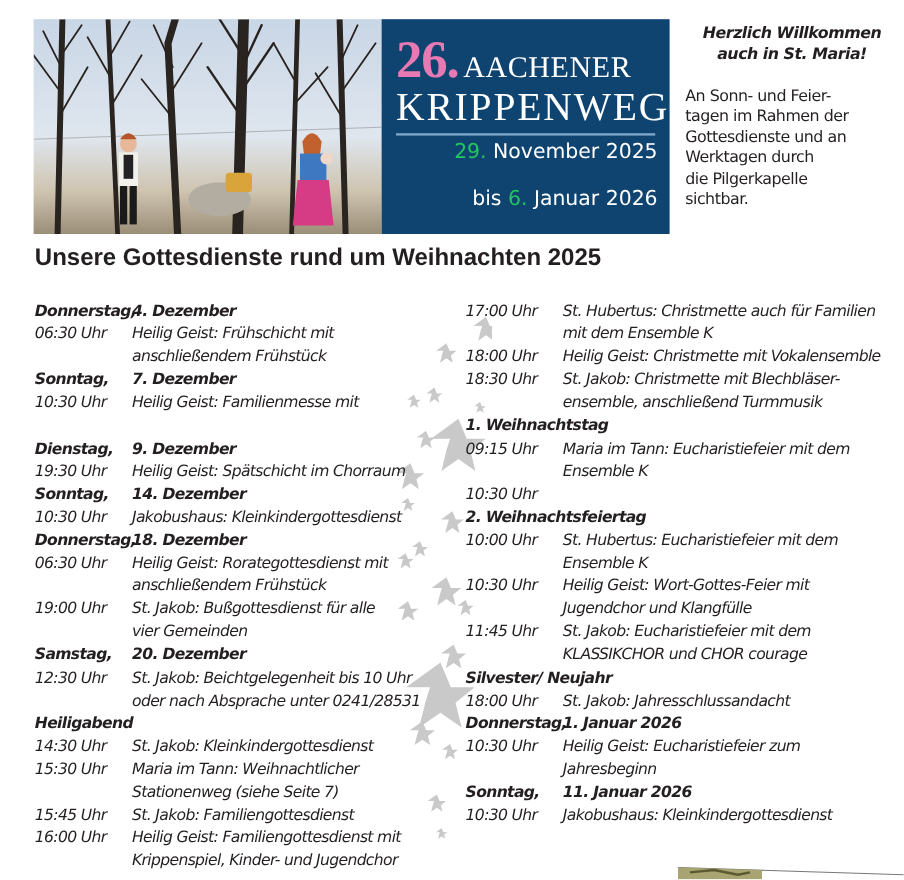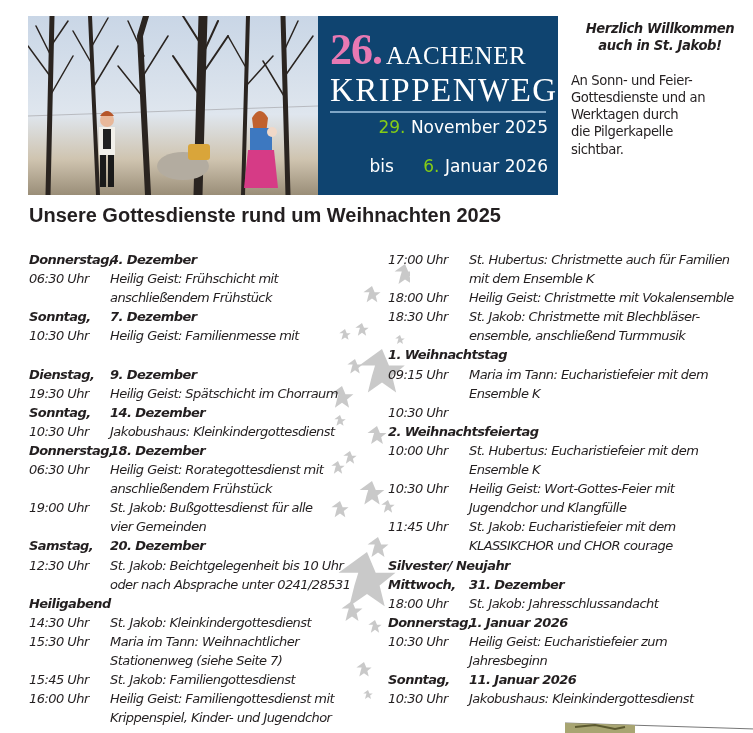--- a/index.html
+++ b/index.html
@@ -9,21 +9,21 @@
        background:linear-gradient(180deg,#c9d6e6 0%,#dfe6ee 55%,#cfc4b0 80%,#9a8e78 100%);}
   .art svg{position:absolute;left:0;top:0;}
   .panel{width:240px;height:179px;background:#0f4470;position:relative;color:#fff;}
   .t1{position:absolute;left:12px;top:8px;white-space:nowrap;font-family:"Liberation Serif",serif;}
   .t1 .num{color:#e779b3;font-size:44px;font-weight:bold;letter-spacing:-1px;}
   .t1 .aach{font-size:25px;letter-spacing:0.5px;margin-left:4px;}
   .t2{position:absolute;left:12px;top:56px;font-family:"Liberation Serif",serif;font-size:33px;letter-spacing:1.5px;white-space:nowrap;}
   .rule{position:absolute;left:12px;right:12px;top:95px;height:2px;background:#7fa6c6;}
   .d1,.d2{position:absolute;right:10px;font-family:"DejaVu Sans",sans-serif;font-size:17px;white-space:nowrap;}
   .d1{top:101px;} .d2{top:140px;text-align:center;}
-  .pink{color:#84cc16;margin-left:24px;}
+  .pink{color:#22c55e;}
   .welcome{position:absolute;left:571px;top:20px;width:178px;font-family:"DejaVu Sans",sans-serif;font-size:13.2px;line-height:17.3px;letter-spacing:-0.4px;}
   .welcome .it{font-style:italic;font-weight:bold;text-align:center;}
   .welcome p{margin:0;}
   .welcome .gap{height:17px;}
   h1{position:absolute;left:29px;top:204px;margin:0;font-size:20px;font-weight:bold;font-family:"Liberation Sans",sans-serif;letter-spacing:0;}
   .col{position:absolute;font-family:"DejaVu Sans",sans-serif;font-size:13px;letter-spacing:-0.55px;font-style:italic;}
   .row{display:flex;height:19.1px;line-height:19.1px;white-space:nowrap;}
   .c1{width:81px;flex:none;}
   .b{font-weight:bold;}
   .left{left:29px;top:250px;width:340px;}
@@ -75,23 +75,24 @@
     </div>
     <div class="t2">KRIPPENWEG</div>
     <div class="rule"></div>
     <div class="d1"><span class="pink">29.</span><span> November 2025</span></div>
     <div class="d2"><span>bis </span><span class="pink">6.</span><span> Januar 2026</span></div>
   </div>
 </div>
 
 <div class="welcome">
   <p class="it">Herzlich Willkommen</p>
-  <p class="it">auch in St. Jakob!</p>
+  <p class="it">auch in St. Maria!</p>
   <div class="gap"></div>
   <p>An Sonn- und Feier-</p>
+  <p>tagen im Rahmen der</p>
   <p>Gottesdienste und an</p>
   <p>Werktagen durch</p>
   <p>die Pilgerkapelle</p>
   <p>sichtbar.</p>
 </div>
 
 <h1>Unsere Gottesdienste rund um Weihnachten 2025</h1>
 
 <svg class="stars" width="150" height="488" viewBox="0 0 150 488">
   <defs>
@@ -281,24 +282,20 @@
       <span>St. Jakob: Eucharistiefeier mit dem</span>
     </div>
     <div class="row">
       <span class="c1"></span>
       <span>KLASSIKCHOR und CHOR courage</span>
     </div>
     <div class="row">
       <span class="b">Silvester/ Neujahr</span>
     </div>
     <div class="row">
-      <span class="c1 b">Mittwoch,</span>
-      <span class="b">31. Dezember</span>
-    </div>
-    <div class="row">
       <span class="c1">18:00 Uhr</span>
       <span>St. Jakob: Jahresschlussandacht</span>
     </div>
     <div class="row">
       <span class="c1 b">Donnerstag,</span>
       <span class="b">1. Januar 2026</span>
     </div>
     <div class="row">
       <span class="c1">10:30 Uhr</span>
       <span>Heilig Geist: Eucharistiefeier zum</span>

